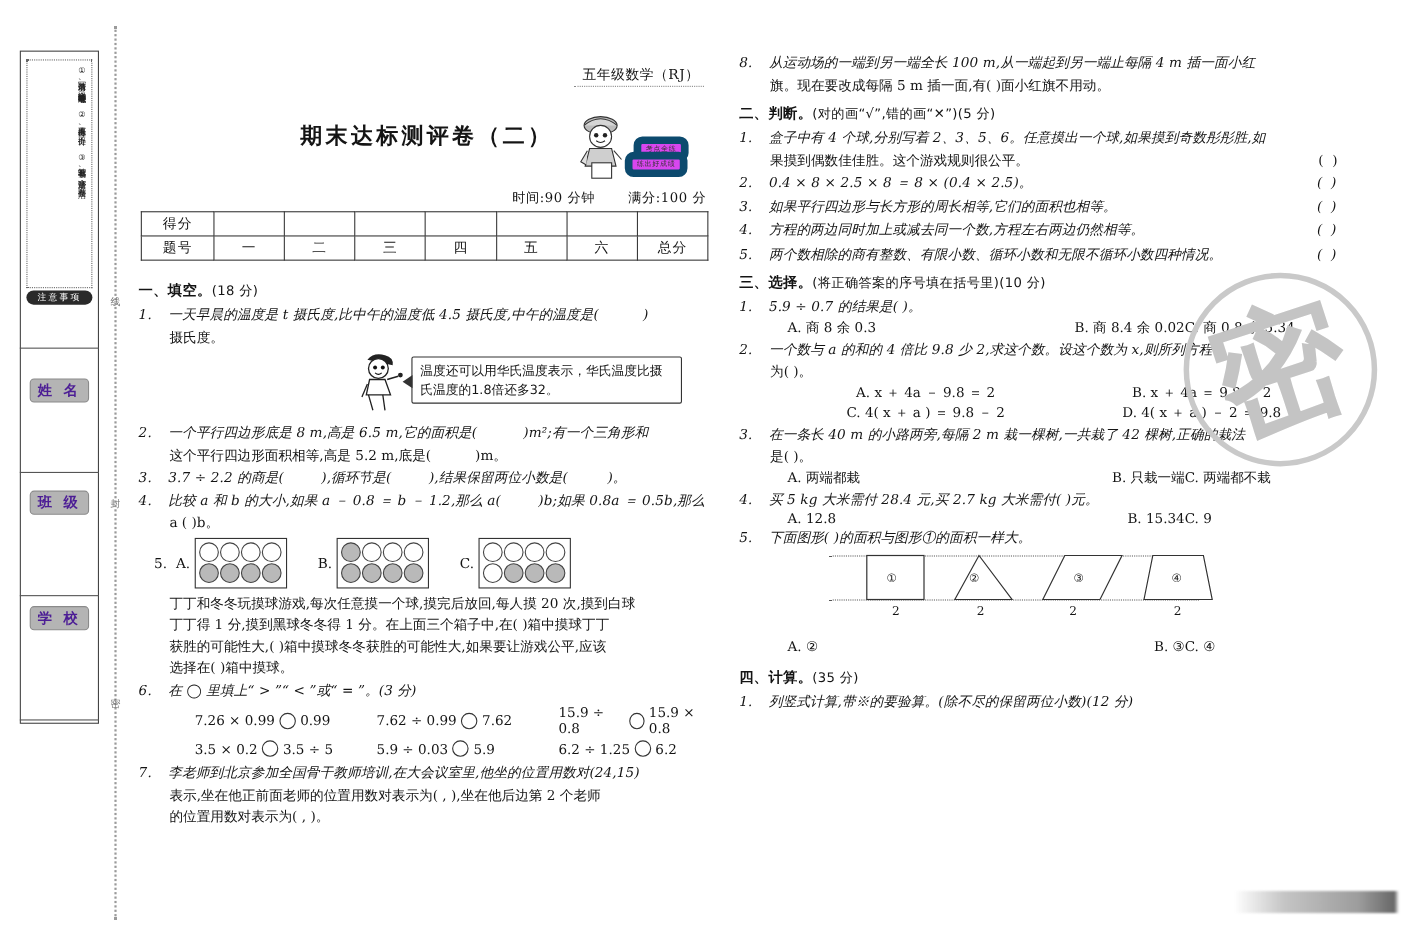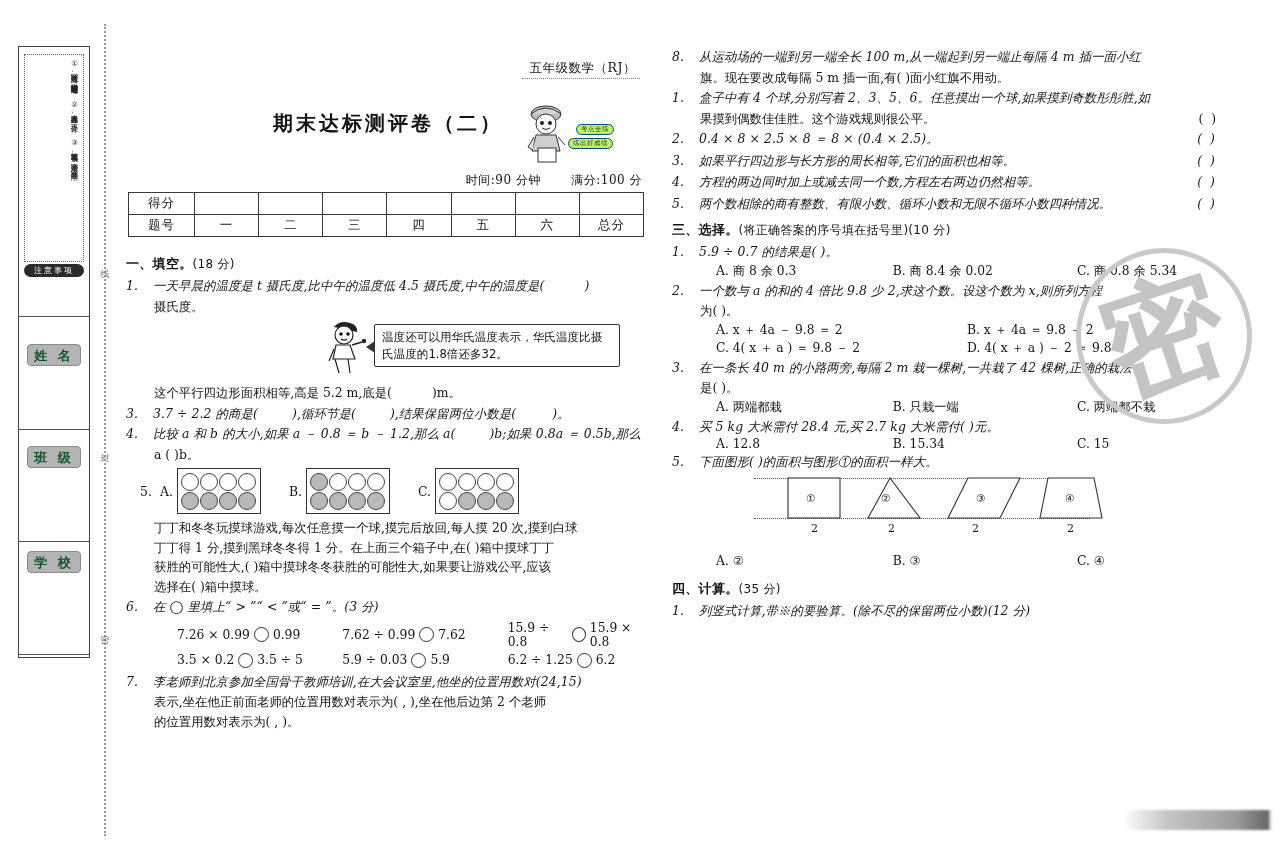--- a/index.html
+++ b/index.html
@@ -32,21 +32,21 @@
     font-size:8px; color:#111;
     background:#2a2a2a; color:#fff; border-radius:8px; padding:1px 0;
     font-family:"DejaVu Sans","Liberation Sans",sans-serif;
     letter-spacing:2px;
   }
   .seal-divider { position:absolute; left:0; width:72px; height:0; border-top:1px solid #555; }
   .seal-field {
     position:absolute; left:9px; width:54px; height:22px;
     background:#b4b4b4; border:1px solid #8a8a8a; border-radius:4px;
     text-align:center; line-height:21px; font-size:13px; font-weight:bold;
-    color:#14532d; letter-spacing:3px;
+    color:#4c1d95; letter-spacing:3px;
     font-family:"DejaVu Sans","Liberation Sans",sans-serif;
   }
 
   
   .seal-line { position:absolute; left:104px; top:24px; width:0; height:812px;
                border-left:2px dotted #9a9a9a; }
   .seal-char { position:absolute; left:96px; width:18px; text-align:center;
                font-size:9px; color:#777; font-family:"DejaVu Sans","Liberation Sans",sans-serif; }
 
   
@@ -61,21 +61,21 @@
     position:absolute; left:0; right:0; top:70px; text-align:center;
     font-size:20px; font-weight:bold; letter-spacing:3px;
     font-family:"DejaVu Sans","Liberation Sans",sans-serif;
   }
   
   .mascot { position:absolute; right:12px; top:62px; width:118px; height:62px; }
   .mascot svg { display:block; }
   .mascot-t1, .mascot-t2 {
     position:absolute; font-size:6.4px; color:#333; letter-spacing:.6px;
     font-family:"DejaVu Sans","Liberation Sans",sans-serif;
-    border:1px solid #0c4a6e; border-radius:8px; padding:0 4px; background:#bef264;
+    border:7px solid #0c4a6e; border-radius:8px; padding:0 4px; background:#d946ef;
   }
   .mascot-t1 { left:56px; top:22px; }
   .mascot-t2 { left:48px; top:36px; }
 
   .meta-line { position:absolute; right:8px; top:132px; font-size:12px; letter-spacing:.5px; }
   .meta-line span { margin-left:26px; }
 
   
   table.score { position:absolute; left:2px; top:152px; width:516px;
                 border-collapse:collapse; table-layout:fixed; }
@@ -90,23 +90,23 @@
   .q { font-size:12.4px; line-height:19.5px; margin:1px 0 1px 14px;
        text-indent:-14px; padding-left:14px; letter-spacing:.1px;font-style:italic; }
   .q .num { display:inline-block; width:13px; }
   .sub { margin-left:28px; font-size:12.4px; line-height:19.5px; }
   .rt { float:right; font-size:12.4px; letter-spacing:2px; }
   .clr { clear:both; }
 
   .opts { display:flex; margin:1px 0 1px 44px; font-size:12.3px; }
   .opts > div { }
   .opt-a { width:188px; }
-  .opt-b { width:196px; }
+  .opt-b { width:196px;text-align:right; }
   .opt-c { width:150px; }
-  .opts2 > div { width:50%; }
+  .opts2 > div { width:50%;text-align:center; }
 
   
   .bubble-wrap { position:relative; height:62px; margin:3px 0 2px 0; }
   .bubble-fig { position:absolute; left:196px; top:0; width:54px; height:58px; }
   .bubble {
     position:absolute; left:248px; top:5px; width:246px;
     border:1px solid #333; border-radius:2px; padding:4px 7px;
     font-size:11.6px; line-height:16.5px;
     font-family:"DejaVu Sans","Liberation Sans",sans-serif;
   }
@@ -260,20 +260,23 @@
             <path d="M30 26 l10 -3" stroke="#222" stroke-width="1.4" fill="none"></path>
             <circle cx="42" cy="22" r="2.2" fill="#222"></circle>
             <path d="M12 30 l-5 12" stroke="#222" stroke-width="1.2" fill="none"></path>
             <path d="M13 40 l4 14 M26 40 l2 14" stroke="#222" stroke-width="1.2" fill="none"></path>
           </svg>
         </div>
         <div class="bubble">温度还可以用华氏温度表示，华氏温度比摄氏温度的1.8倍还多32。</div>
       </div>
 
 
+      <div class="q">
+        <span class="num">2.</span><span>一个平行四边形底是 8 m,高是 6.5 m,它的面积是(</span><span style="display:inline-block;width:42px"></span><span>)m²;有一个三角形和</span>
+      </div>
       <div class="sub">
         <span>这个平行四边形面积相等,高是 5.2 m,底是(</span><span style="display:inline-block;width:40px"></span><span>)m。</span>
       </div>
 
       <div class="q">
         <span class="num">3.</span><span>3.7 ÷ 2.2 的商是(</span><span style="display:inline-block;width:34px"></span><span>),循环节是(</span><span style="display:inline-block;width:34px"></span><span>),结果保留两位小数是(</span><span style="display:inline-block;width:36px"></span><span>)。</span>
       </div>
 
       <div class="q">
         <span class="num">4.</span><span>比较 a 和 b 的大小,如果 a － 0.8 ＝ b － 1.2,那么 a(</span><span style="display:inline-block;width:34px"></span><span>)b;如果 0.8a ＝ 0.5b,那么</span>
@@ -384,20 +387,23 @@
     </div>
   </div>
 
   <div class="col-right">
 
     <div class="q">
       <span class="num">8.</span><span>从运动场的一端到另一端全长 100 m,从一端起到另一端止每隔 4 m 插一面小红</span>
     </div>
     <div class="sub">旗。现在要改成每隔 5 m 插一面,有(        )面小红旗不用动。</div>
 
+    <div class="sec">
+      <span>二、判断。</span><span class="pts">(对的画“√”,错的画“✕”)(5 分)</span>
+    </div>
 
     <div class="q">
       <span class="num">1.</span><span>盒子中有 4 个球,分别写着 2、3、5、6。任意摸出一个球,如果摸到奇数彤彤胜,如</span>
     </div>
     <div class="sub">
       <span>果摸到偶数佳佳胜。这个游戏规则很公平。</span>
       <span class="rt">(        )</span>
     </div>
     <div class="clr"></div>
 
@@ -460,21 +466,21 @@
       <div class="opt-b">B. 只栽一端</div>
       <div class="opt-c">C. 两端都不栽</div>
     </div>
 
     <div class="q">
       <span class="num">4.</span><span>买 5 kg 大米需付 28.4 元,买 2.7 kg 大米需付(        )元。</span>
     </div>
     <div class="opts">
       <div class="opt-a">A. 12.8</div>
       <div class="opt-b">B. 15.34</div>
-      <div class="opt-c">C. 15</div>
+      <div class="opt-c">C. 9</div>
     </div>
 
     <div class="q">
       <span class="num">5.</span><span>下面图形(        )的面积与图形①的面积一样大。</span>
     </div>
 
     <div class="shapes">
       <div class="dtop"></div>
       <div class="dbot"></div>
       <svg width="340" height="46" viewBox="0 0 340 46">

